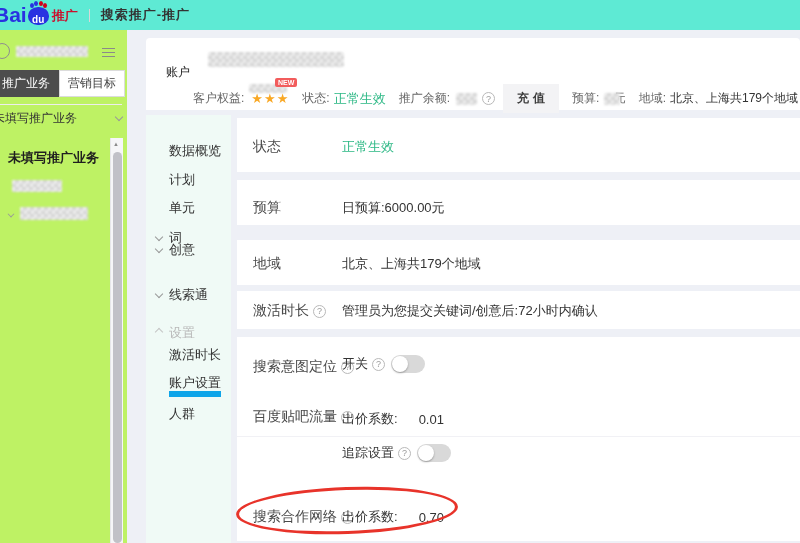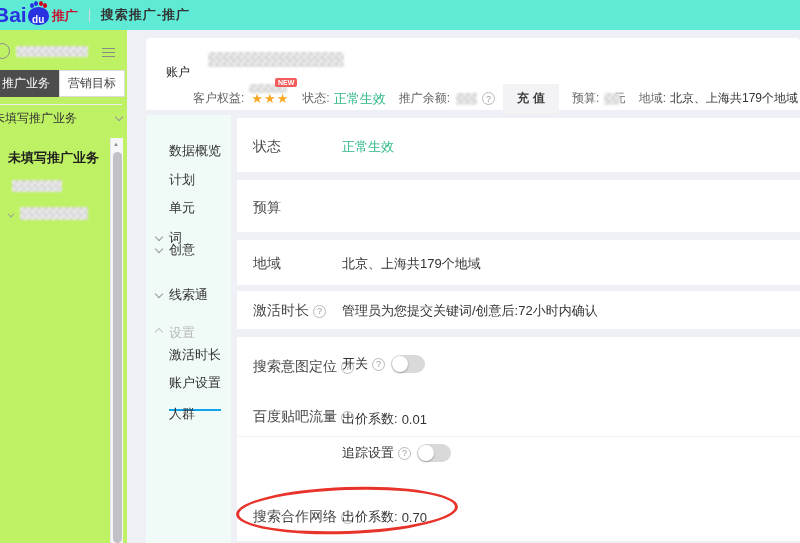--- a/index.html
+++ b/index.html
@@ -61,27 +61,27 @@
   .bud-blur { display:inline-block; width:38px; height:12px; margin-left:5px; }
   .s-unit { margin-left:-6px; color:#666; }
   .region-val { color:#333; margin-left:4px; }
 
   
   .nav { position:absolute; left:146px; top:115px; width:85px; height:428px; background:#f0faf6; }
   .nav-item { position:absolute; left:23px; height:18px; line-height:18px; font-size:13px; color:#333; cursor:pointer; white-space:nowrap; }
   .nav-item .nchev { position:absolute; left:-13px; top:5px; }
   .nav-item.muted { color:#b9b9b9;margin-top:8px; }
   .nav-item.muted .nchev { border-color:#c5c5c5; }
-  .nav-item.active .txt { border-bottom:2px solid #0ea5e9; padding-bottom:19px; }
+  .nav-item.active .txt { border-bottom:6px solid #0ea5e9; padding-bottom:1px; }
 
   
   .row { position:absolute; left:237px; width:563px; background:#fff; }
   .row .label { position:absolute; left:16px; display:flex; align-items:center; gap:4px; font-size:14px; color:#4a4a4a; }
   .row .content { position:absolute; left:105px; font-size:13px; color:#333; display:flex; align-items:center; }
-  .coef-num { margin-left:4px; }
+  .coef-num { margin-left:21px; }
   .toggle { position:relative; display:inline-block; width:34px; height:18px; border-radius:9px; background:#d9d9d9; margin-left:6px; cursor:pointer; flex:none; }
   .toggle::after { content:""; position:absolute; left:1px; top:1px; width:16px; height:16px; border-radius:50%; background:#fff; box-shadow:0 1px 2px rgba(0,0,0,.3); }
   .inner-line { position:absolute; left:0; right:0; top:44px; height:1px; background:#f1f1f5; }
 
   .annotation { position:absolute; left:236px; top:487px; width:222px; height:47px; border:3px solid #e8332a; border-radius:50%; transform:rotate(-2deg); pointer-events:none; }
 </style>
 </head>
 <body>
 
 <div class="page">
@@ -167,23 +167,26 @@
 
   <div class="row" style="top:118px;height:54px">
     <div class="label" style="top:20px">
         <span>状态</span>
       </div>
     <div class="content" style="top:20px">
         <span style="color:#2cb885">正常生效</span>
       </div>
   </div>
 
-  <div class="row" style="top:180px;height:52px">
+  <div class="row" style="top:180px;height:45px">
     <div class="label" style="top:19px">
         <span>预算</span>
+      </div>
+    <div class="content" style="top:19px">
+        <span>日预算:6000.00元</span>
       </div>
   </div>
 
   <div class="row" style="top:240px;height:45px">
     <div class="label" style="top:15px">
         <span>地域</span>
       </div>
     <div class="content" style="top:15px">
         <span>北京、上海共179个地域</span>
       </div>

